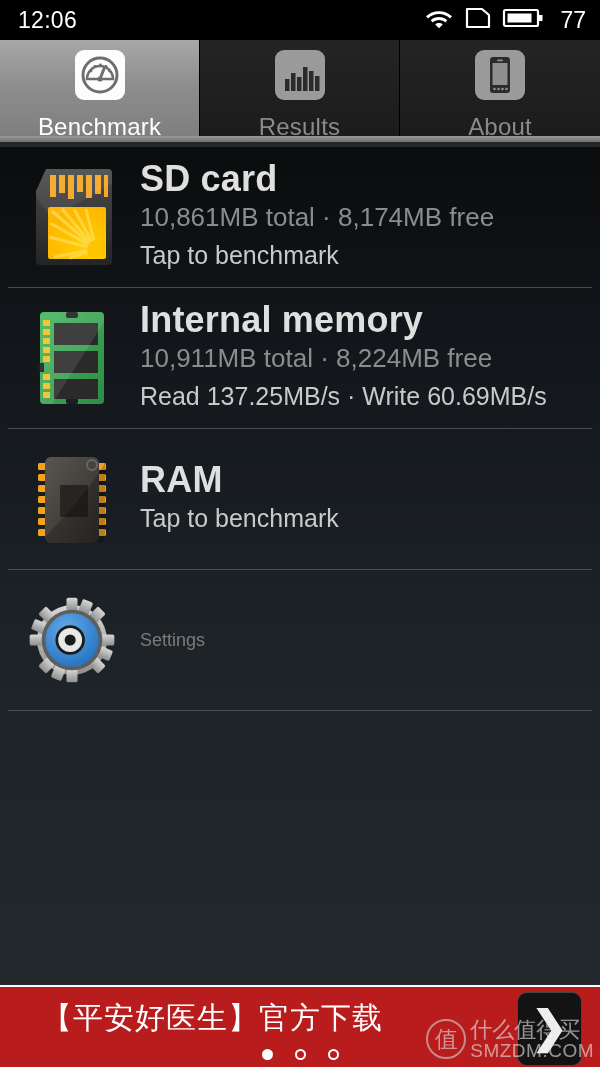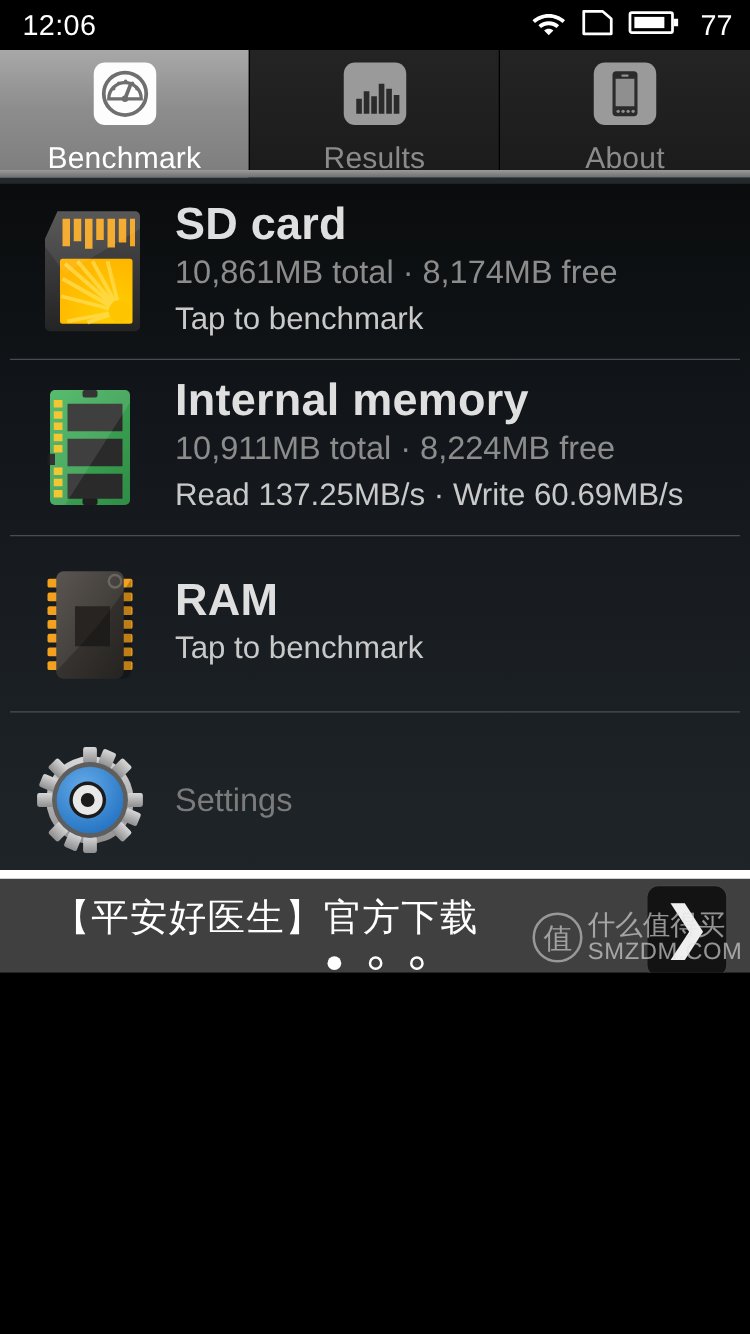--- a/index.html
+++ b/index.html
@@ -4,21 +4,21 @@
 <style>
   * { box-sizing: border-box; margin: 0; padding: 0; }
   html, body {
     width: 600px; height: 1067px;
     background: #000;
     font-family: "Liberation Sans", sans-serif;
     overflow: hidden;
   }
   #screen {
     position: relative;
-    width: 600px; height: 778px;
+    width: 600px; height: 1067px;
     background: #23282c;
     overflow: hidden;
   }
 
   
   #statusbar {
     position: absolute; top: 0; left: 0;
     width: 600px; height: 40px;
     background: #000;
     display: flex; align-items: center;
@@ -97,29 +97,29 @@
     font-size: 25px; color: #c9c9c9;
     line-height: 36px; margin-top: 2px;
   }
   .sep {
     height: 1px; margin: 0 8px;
     background: #5a5f63;
     opacity: .75;
   }
   .row.settings { height: 140px; }
   .settings-label {
-    font-size: 26px; color: #7b7b7b; margin-left: 22px;
+    font-size: 18px; color: #7b7b7b; margin-left: 22px;
   }
 
   
   #ad {
     position: absolute; left: 0; bottom: 0;
     width: 600px; height: 82px;
-    background: #404040;
-    border-top: 7px solid #ffffff;
+    background: #b91c1c;
+    border-top: 2px solid #ffffff;
   }
   #ad-text {
     position: absolute; left: 42px; top: 11px;
     font-size: 30px; color: #fff; letter-spacing: 1px;
     font-family: "DejaVu Sans", sans-serif;
   }
   #ad-dots {
     position: absolute; left: 0; right: 0; top: 62px;
     display: flex; justify-content: center; gap: 22px;
   }

